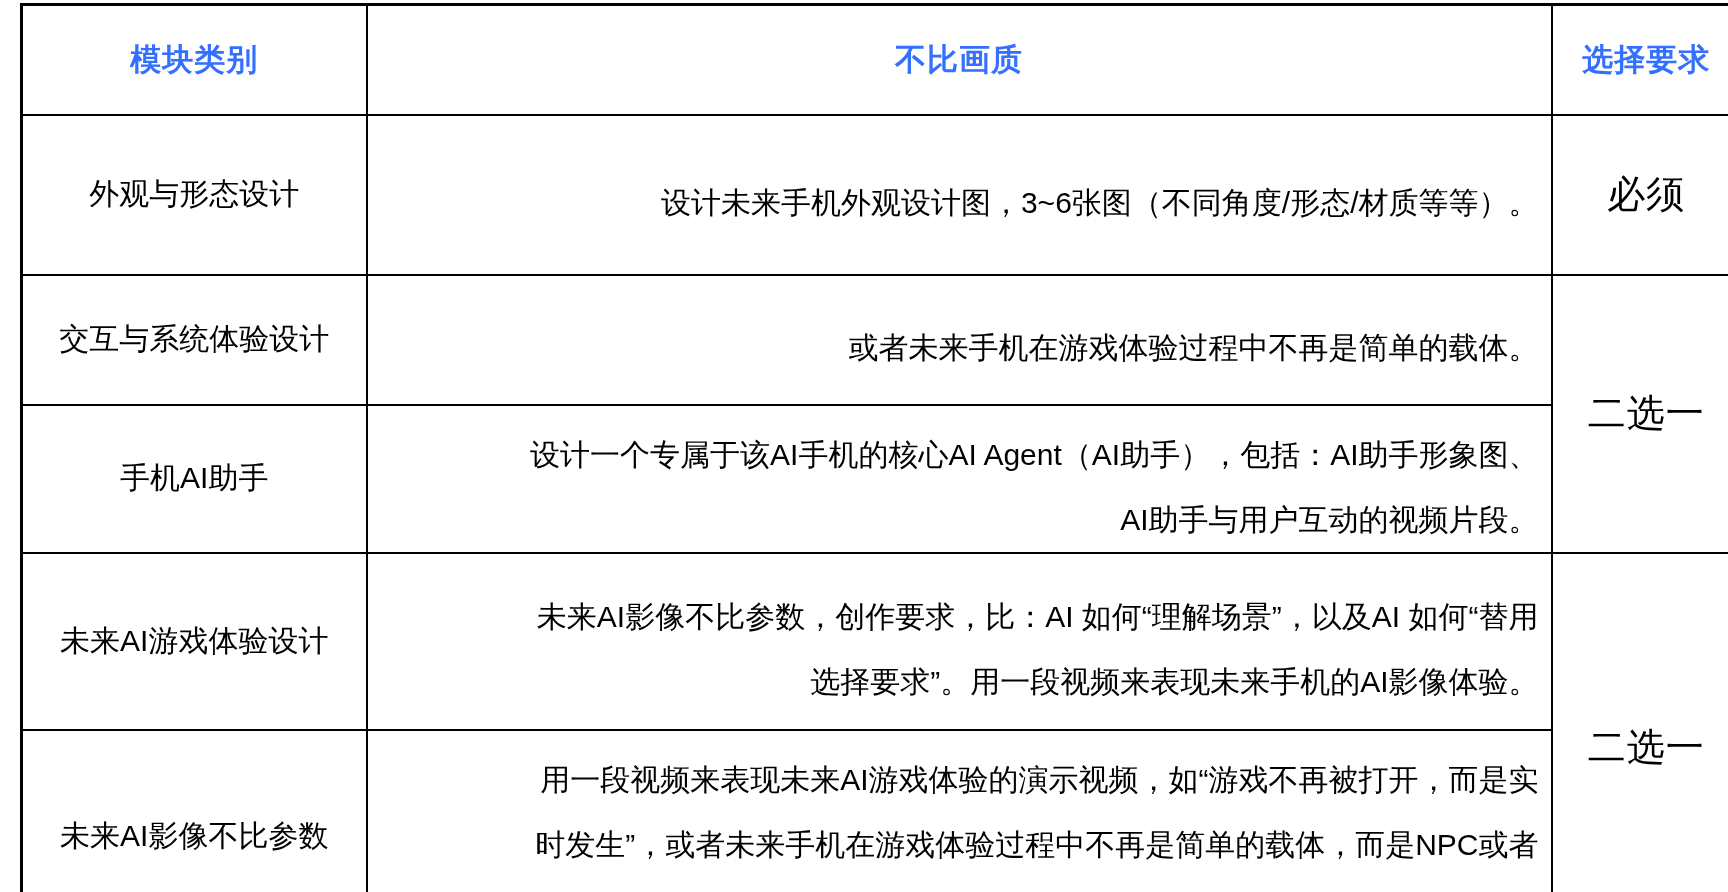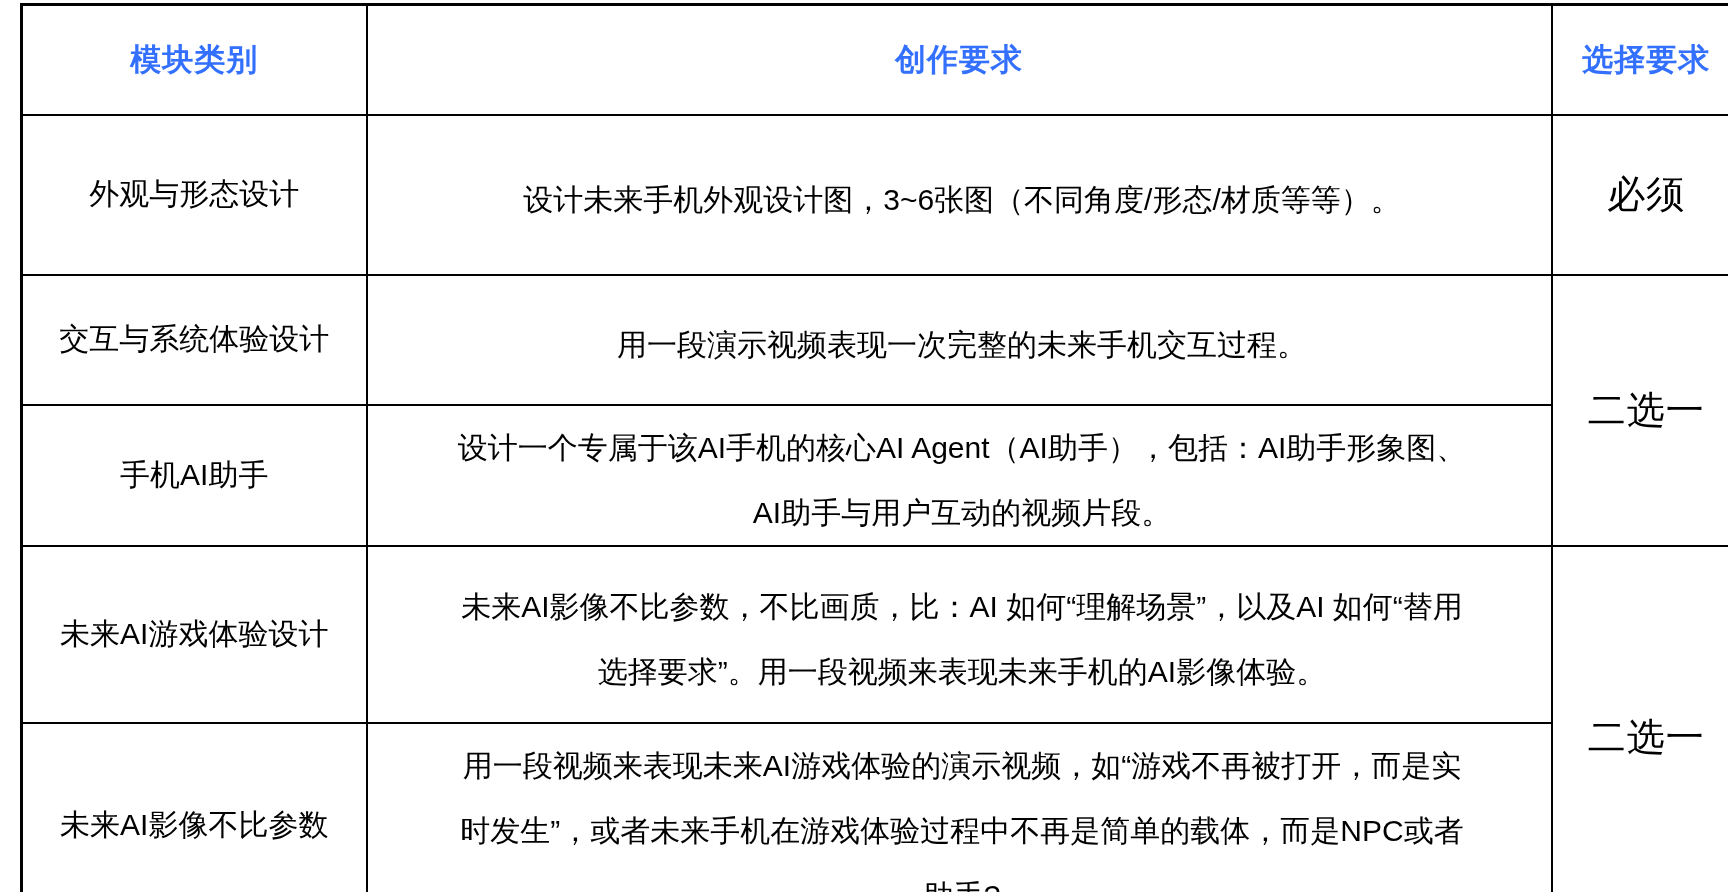--- a/index.html
+++ b/index.html
@@ -41,24 +41,24 @@
     letter-spacing: 1px;
   }
 
   td.module-cell {
     text-align: center;
     font-size: 30px;
     font-weight: 400;
     padding: 0 6px;
   }
   td.req-cell {
-    text-align: center;
+    text-align: right;
     font-size: 30px;
     font-weight: 400;
-    padding: 9px 12px 0 18px;
+    padding: 16px 12px 0 18px;
   }
   td.req-cell .line {
     line-height: 65px;
     white-space: nowrap;
     overflow: visible;
   }
   td.sel-cell {
     text-align: center;
     font-size: 38px;
     font-weight: 400;
@@ -72,52 +72,52 @@
 <div class="canvas">
   <table class="req-table">
     <colgroup>
       <col style="width:345px">
       <col style="width:1185px">
       <col style="width:190px">
     </colgroup>
     <tbody>
       <tr class="header-row">
         <th class="hdr">模块类别</th>
-        <th class="hdr">创作要求</th>
+        <th class="hdr">不比画质</th>
         <th class="hdr">选择要求</th>
       </tr>
 
       <tr class="row-1">
         <td class="module-cell">外观与形态设计</td>
         <td class="req-cell">
           <div class="line">设计未来手机外观设计图，3~6张图（不同角度/形态/材质等等）。</div>
         </td>
         <td class="sel-cell">必须</td>
       </tr>
 
       <tr class="row-2">
         <td class="module-cell">交互与系统体验设计</td>
         <td class="req-cell">
-          <div class="line">用一段演示视频表现一次完整的未来手机交互过程。</div>
+          <div class="line">或者未来手机在游戏体验过程中不再是简单的载体。</div>
         </td>
         <td class="sel-cell" rowspan="2">二选一</td>
       </tr>
 
       <tr class="row-3">
         <td class="module-cell">手机AI助手</td>
         <td class="req-cell">
           <div class="line">设计一个专属于该AI手机的核心AI Agent（AI助手），包括：AI助手形象图、</div>
           <div class="line">AI助手与用户互动的视频片段。</div>
         </td>
       </tr>
 
       <tr class="row-4">
         <td class="module-cell">未来AI游戏体验设计</td>
         <td class="req-cell">
-          <div class="line">未来AI影像不比参数，不比画质，比：AI 如何“理解场景”，以及AI 如何“替用</div>
+          <div class="line">未来AI影像不比参数，创作要求，比：AI 如何“理解场景”，以及AI 如何“替用</div>
           <div class="line">选择要求”。用一段视频来表现未来手机的AI影像体验。</div>
         </td>
         <td class="sel-cell" rowspan="2">二选一</td>
       </tr>
 
       <tr class="row-5">
         <td class="module-cell">未来AI影像不比参数</td>
         <td class="req-cell">
           <div class="line">用一段视频来表现未来AI游戏体验的演示视频，如“游戏不再被打开，而是实</div>
           <div class="line">时发生”，或者未来手机在游戏体验过程中不再是简单的载体，而是NPC或者</div>

